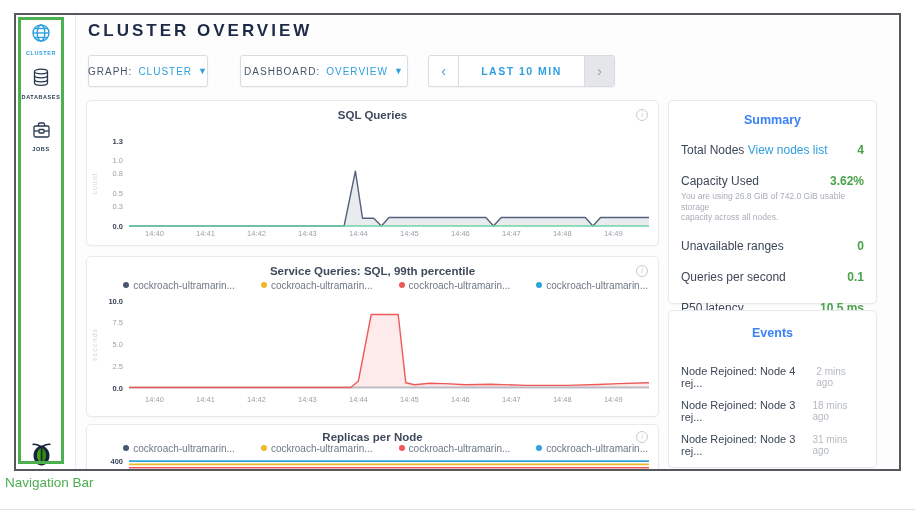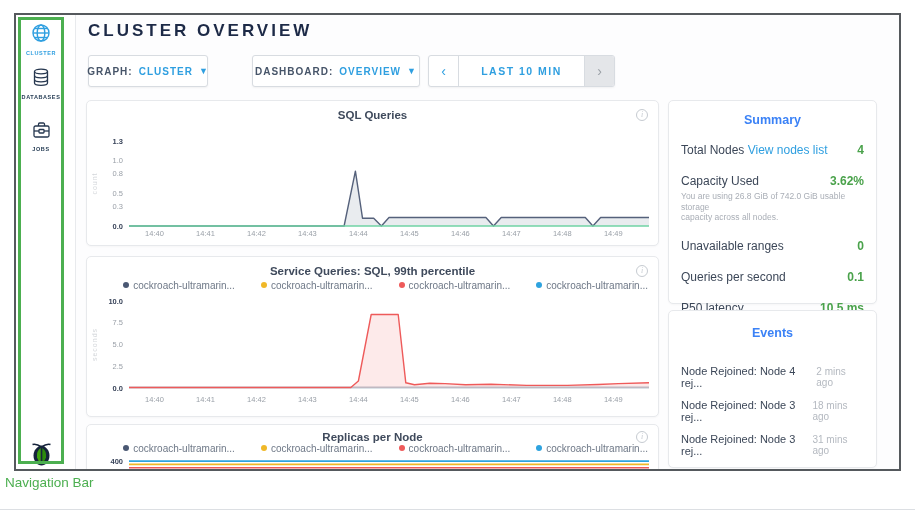--- a/index.html
+++ b/index.html
@@ -21,21 +21,21 @@
     color:#243b53; margin-top:3px; }
   .nav-item.active .lbl { color:#2f9fe0; }
   .nav-logo { position:absolute; left:2px; top:424px; width:46px; text-align:center; cursor:pointer; }
 
   
   .page-title { position:absolute; left:72px; top:6px; font-size:17px; font-weight:700;
     letter-spacing:3px; color:#1d2a47; }
   .controls { position:absolute; left:72px; top:40px; height:32px; }
   .dropdown { position:absolute; top:0; height:32px; background:#fff; border:1px solid #d8dce1;
     border-radius:3px; box-shadow:0 1px 2px rgba(0,0,0,.05); display:flex; align-items:center;
-    justify-content:center; gap:6px; font-size:10px; font-weight:700; letter-spacing:1px;
+    justify-content:center; gap:6px; font-size:10px; font-weight:400; letter-spacing:1px;
     cursor:pointer; }
   .dropdown .dd-label { color:#475569; }
   .dropdown .dd-value { color:#2f9fe0; }
   .dropdown .caret { color:#2f9fe0; font-size:9px; }
   .timesel { position:absolute; left:340px; top:0; width:187px; height:32px; border:1px solid #d8dce1;
     border-radius:3px; background:#fff; box-shadow:0 1px 2px rgba(0,0,0,.05); display:flex; }
   .timesel .seg { display:flex; align-items:center; justify-content:center; height:100%; }
   .ts-prev { width:30px; color:#2f9fe0; border-right:1px solid #d8dce1; font-size:14px; cursor:pointer; }
   .ts-label { flex:1; color:#2f9fe0; font-size:10.5px; font-weight:700; letter-spacing:1.5px; cursor:pointer; }
   .ts-next { width:30px; background:#e4e6e9; color:#9aa0a6; border-left:1px solid #d8dce1;
@@ -132,21 +132,21 @@
       <div class="nav-highlight"></div>
     </div>
 
     <div class="page-title">CLUSTER OVERVIEW</div>
     <div class="controls">
       <div class="dropdown" style="left:0; width:120px">
         <span class="dd-label">GRAPH:</span>
         <span class="dd-value">CLUSTER</span>
         <span class="caret">▼</span>
       </div>
-      <div class="dropdown" style="left:164px; width:168px">
+      <div class="dropdown" style="left:152px; width:168px">
         <span class="dd-label">DASHBOARD:</span>
         <span class="dd-value">OVERVIEW</span>
         <span class="caret">▼</span>
       </div>
       <div class="timesel">
         <div class="seg ts-prev">‹</div>
         <div class="seg ts-label">LAST 10 MIN</div>
         <div class="seg ts-next">›</div>
       </div>
     </div>

